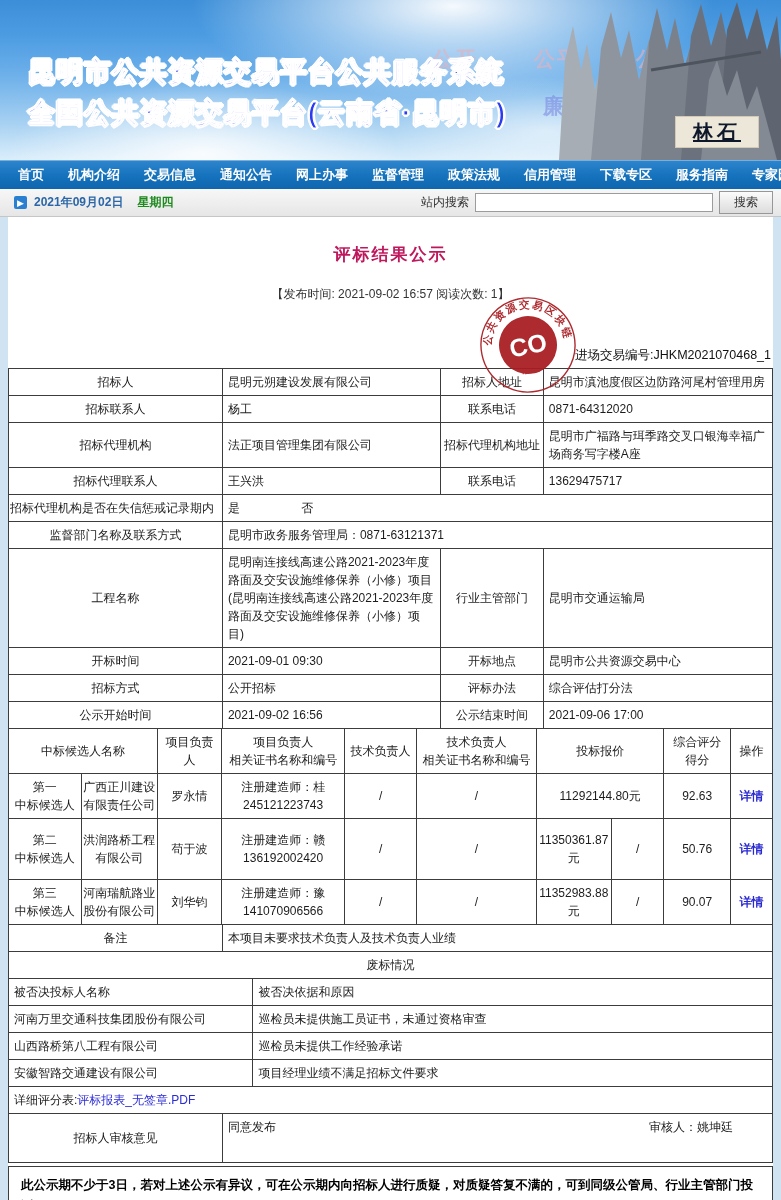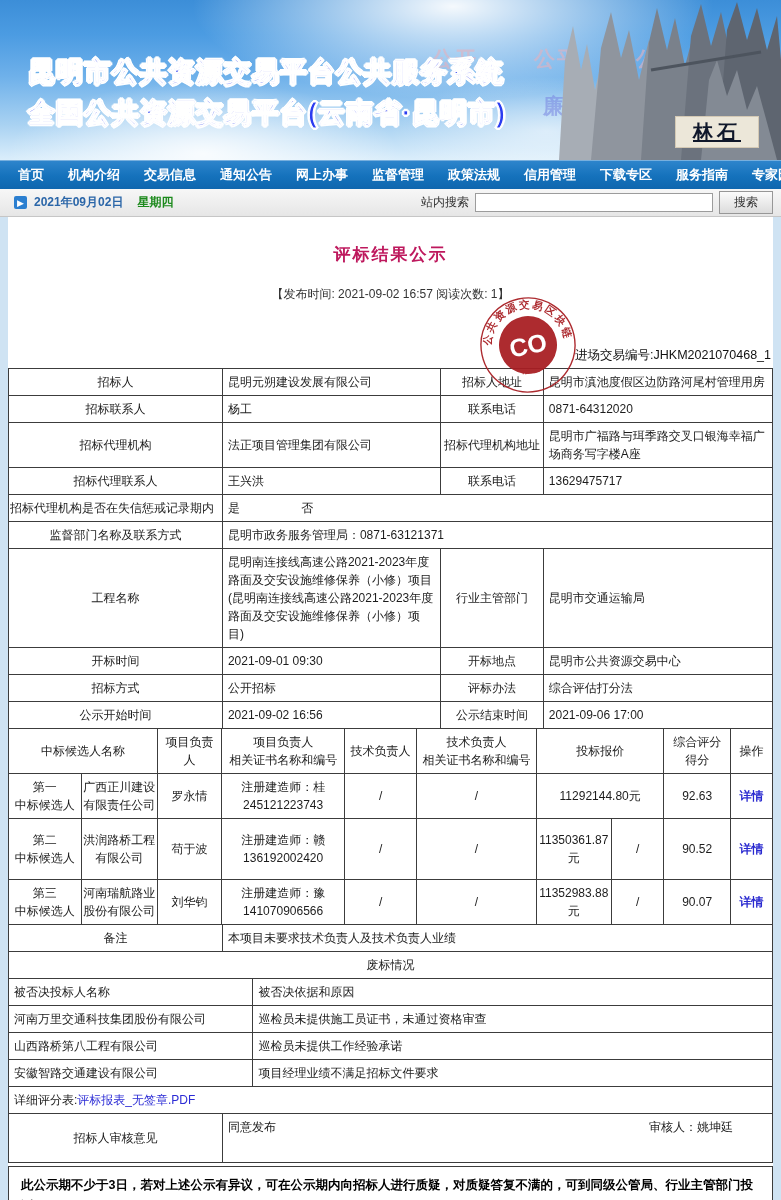--- a/index.html
+++ b/index.html
@@ -294,21 +294,21 @@
           <td class="c" style="padding:4px 1px">洪润路桥工程有限公司</td>
           <td class="c">苟于波</td>
           <td class="c two-line">
             <span>注册建造师：赣</span>
             <span>136192002420</span>
           </td>
           <td class="c">/</td>
           <td class="c">/</td>
           <td class="c" style="padding:4px 2px">11350361.87元</td>
           <td class="c">/</td>
-          <td class="c">90.52</td>
+          <td class="c">50.76</td>
           <td class="c"><span class="detail-link">详情</span></td>
         </tr>
         <tr>
           <td class="c two-line" style="padding:4px 1px">
             <span>第三</span>
             <span>中标候选人</span>
           </td>
           <td class="c" style="padding:4px 1px">河南瑞航路业股份有限公司</td>
           <td class="c">刘华钧</td>
           <td class="c two-line">

